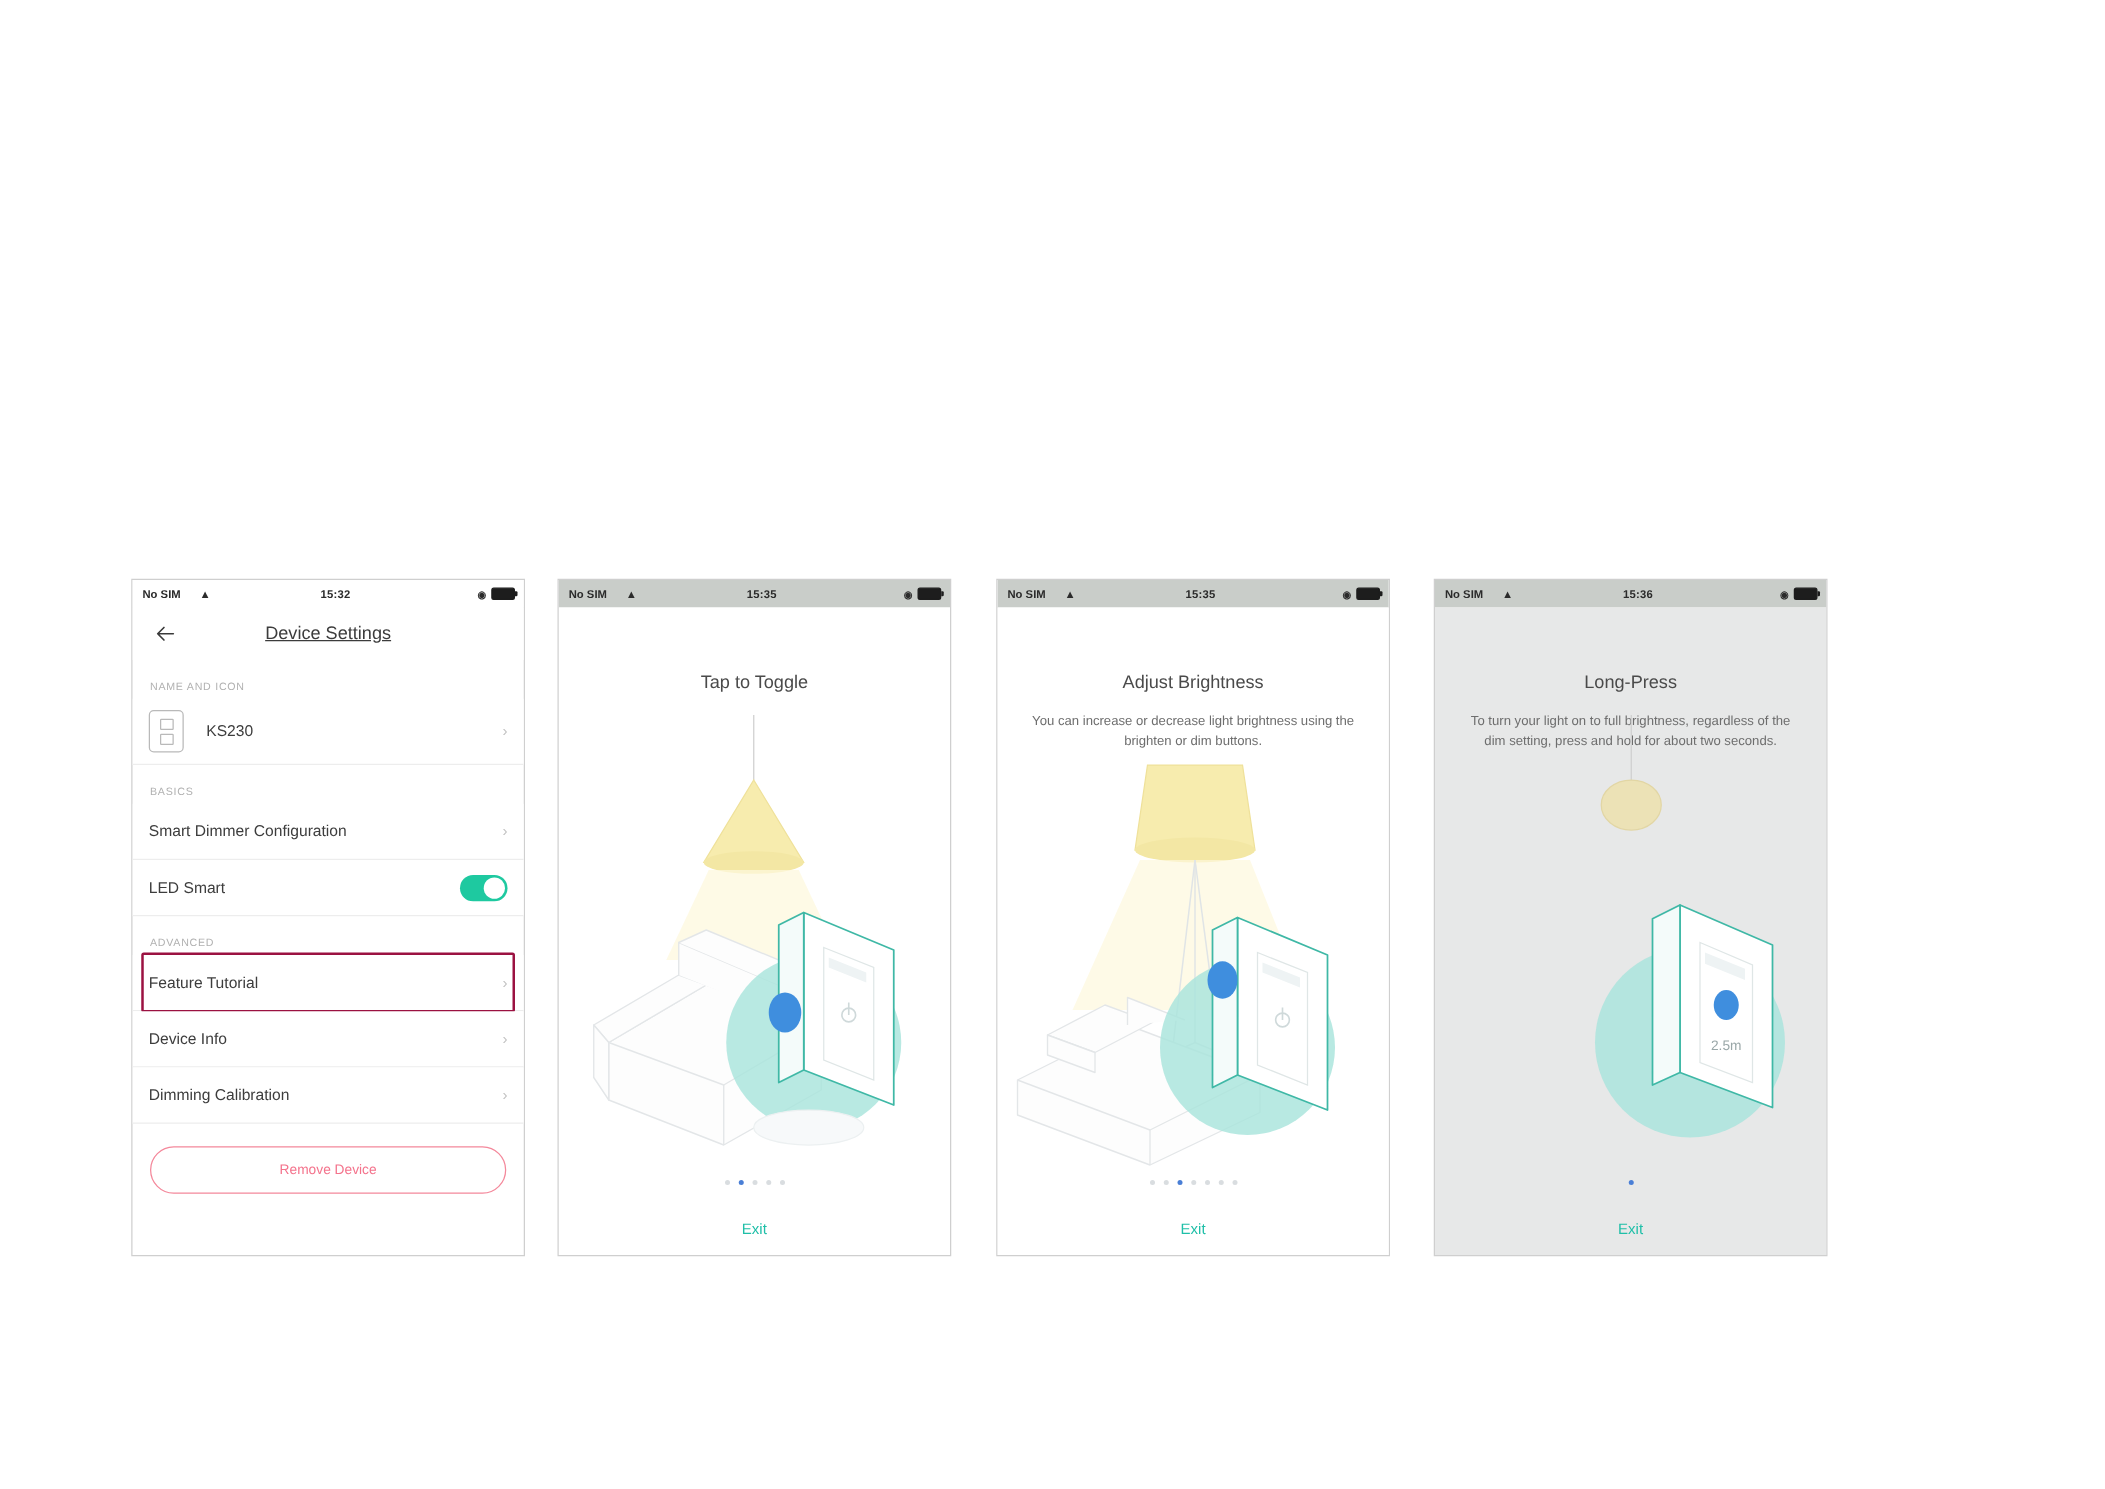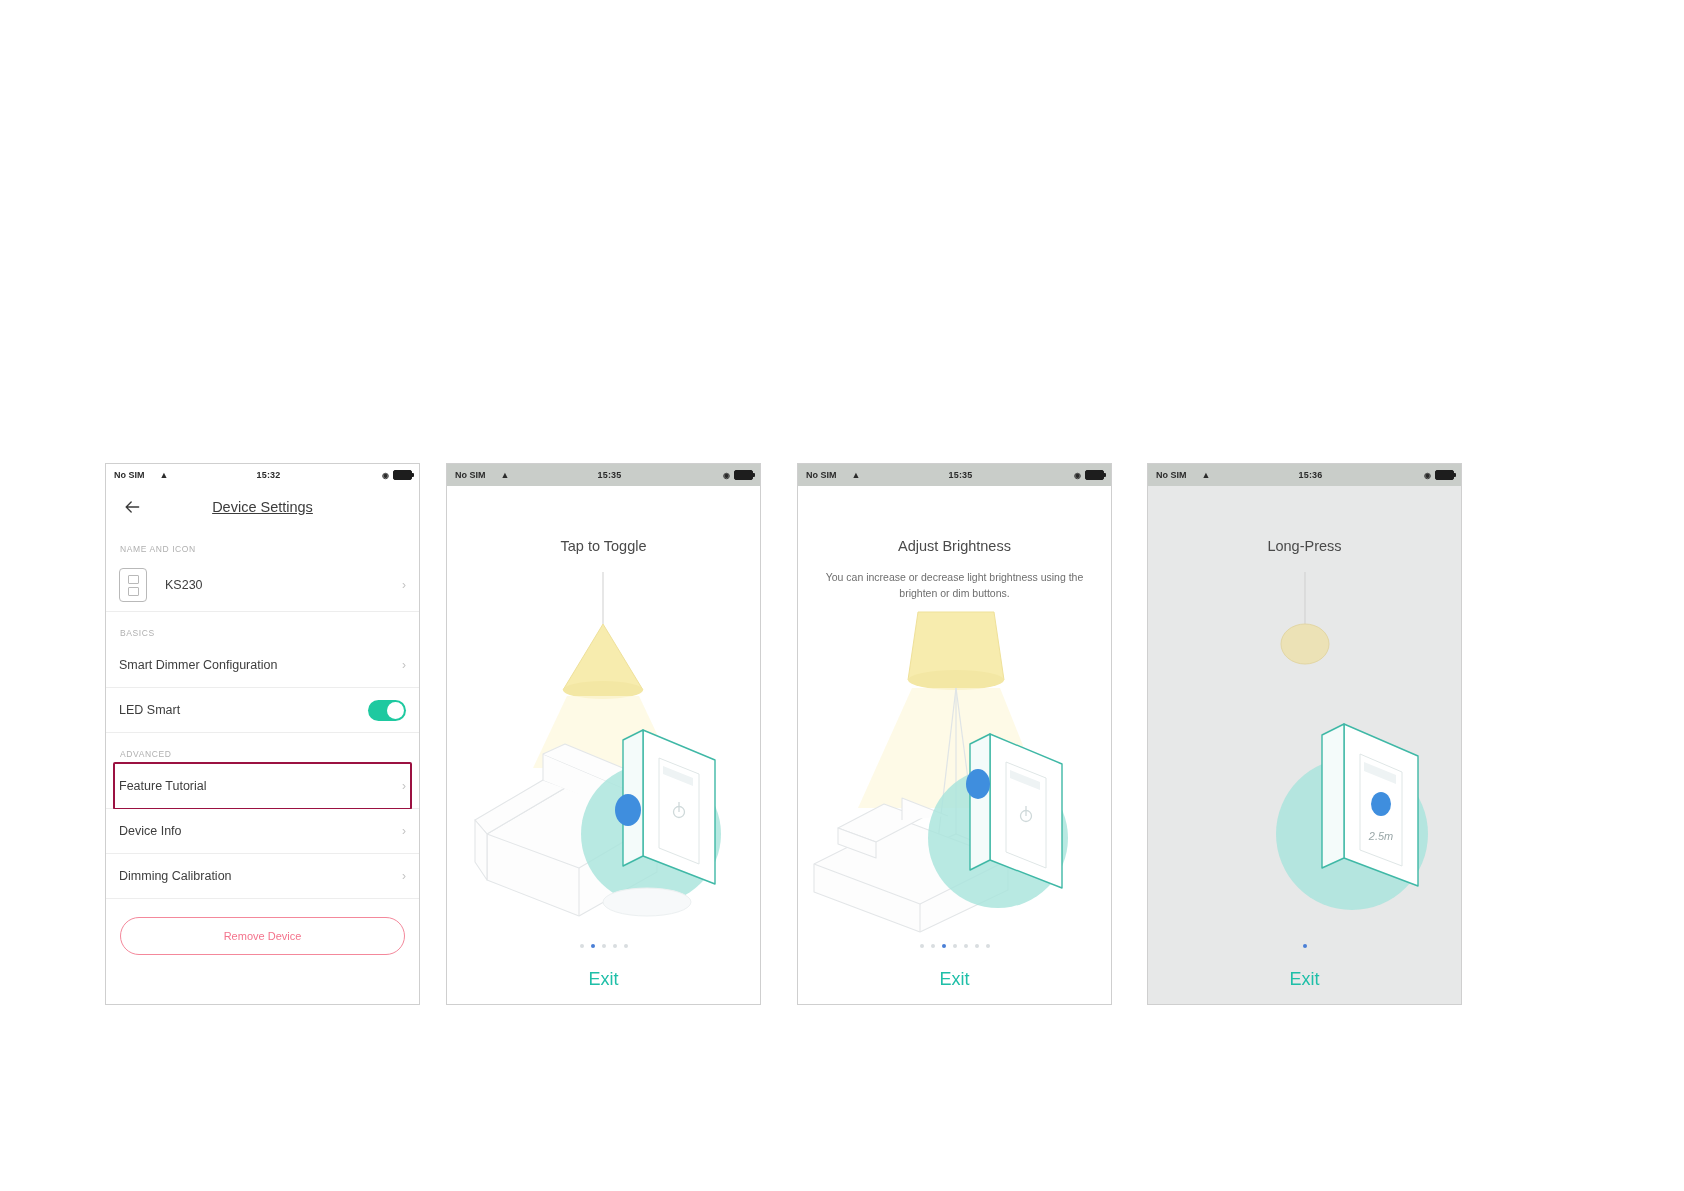--- a/index.html
+++ b/index.html
@@ -41,22 +41,22 @@
 
   
   .tut{position:relative;height:518px;overflow:hidden;}
   .tut.white{background:#ffffff;}
   .tut.gray{background:#e7e8e8;}
   .tut-title{text-align:center;font-size:14.5px;color:#4a4a4a;padding-top:52px;}
   .tut-desc{text-align:center;font-size:10.5px;color:#6e6e6e;line-height:1.55;padding:15px 26px 0 26px;}
   .dots{position:absolute;bottom:56px;left:0;right:0;display:flex;justify-content:center;gap:7px;}
   .dot{width:4px;height:4px;border-radius:50%;background:#d9dde0;}
   .dot.on{background:#4a7fd6;}
-  .exit{position:absolute;bottom:14px;left:0;right:0;text-align:center;font-size:18px;color:#1fbfa8;}
-  .art{position:absolute;left:0;right:0;top:86px;bottom:70px;font-style:italic;}
+  .exit{position:absolute;bottom:14px;left:0;right:0;text-align:center;font-size:12px;color:#1fbfa8;}
+  .art{position:absolute;left:0;right:0;top:86px;bottom:70px;}
   .art svg{width:100%;height:100%;display:block;}
 </style>
 </head>
 <body>
 
 <div class="phone" id="phone1">
   <div class="statusbar sb-light">
     <span class="sb-left">
       <span>No SIM</span>
       <span class="wifi">▲</span>
@@ -241,20 +241,21 @@
       <span class="wifi">▲</span>
     </span>
     <span class="sb-mid">15:36</span>
     <span class="sb-right">
       <span class="lock">◉</span>
       <span class="batt"></span>
     </span>
   </div>
   <div class="tut gray">
     <div class="tut-title">Long-Press</div>
+    <div class="tut-desc">To turn your light on to full brightness, regardless of the dim setting, press and hold for about two seconds.</div>
     <div class="art">
       <svg viewBox="0 0 313 362" preserveAspectRatio="xMidYMid meet">
         <line x1="157" y1="-50" x2="157" y2="56" stroke="#cfcfcf" stroke-width="1"></line>
         <ellipse cx="157" cy="72" rx="24" ry="20" fill="#ece2b6" stroke="#e2d6a4" stroke-width="1"></ellipse>
         <circle cx="204" cy="262" r="76" fill="#a8e4dc" opacity="0.8"></circle>
         <g stroke="#3fb8a6" stroke-width="1.4" fill="#ffffff" stroke-linejoin="round">
           <path d="M196 152 L270 184 L270 314 L196 286 Z"></path>
           <path d="M196 152 L174 163 L174 296 L196 286 Z" fill="#f4fbfa"></path>
         </g>
         <g stroke="#dfe6e6" stroke-width="1" fill="#ffffff">

